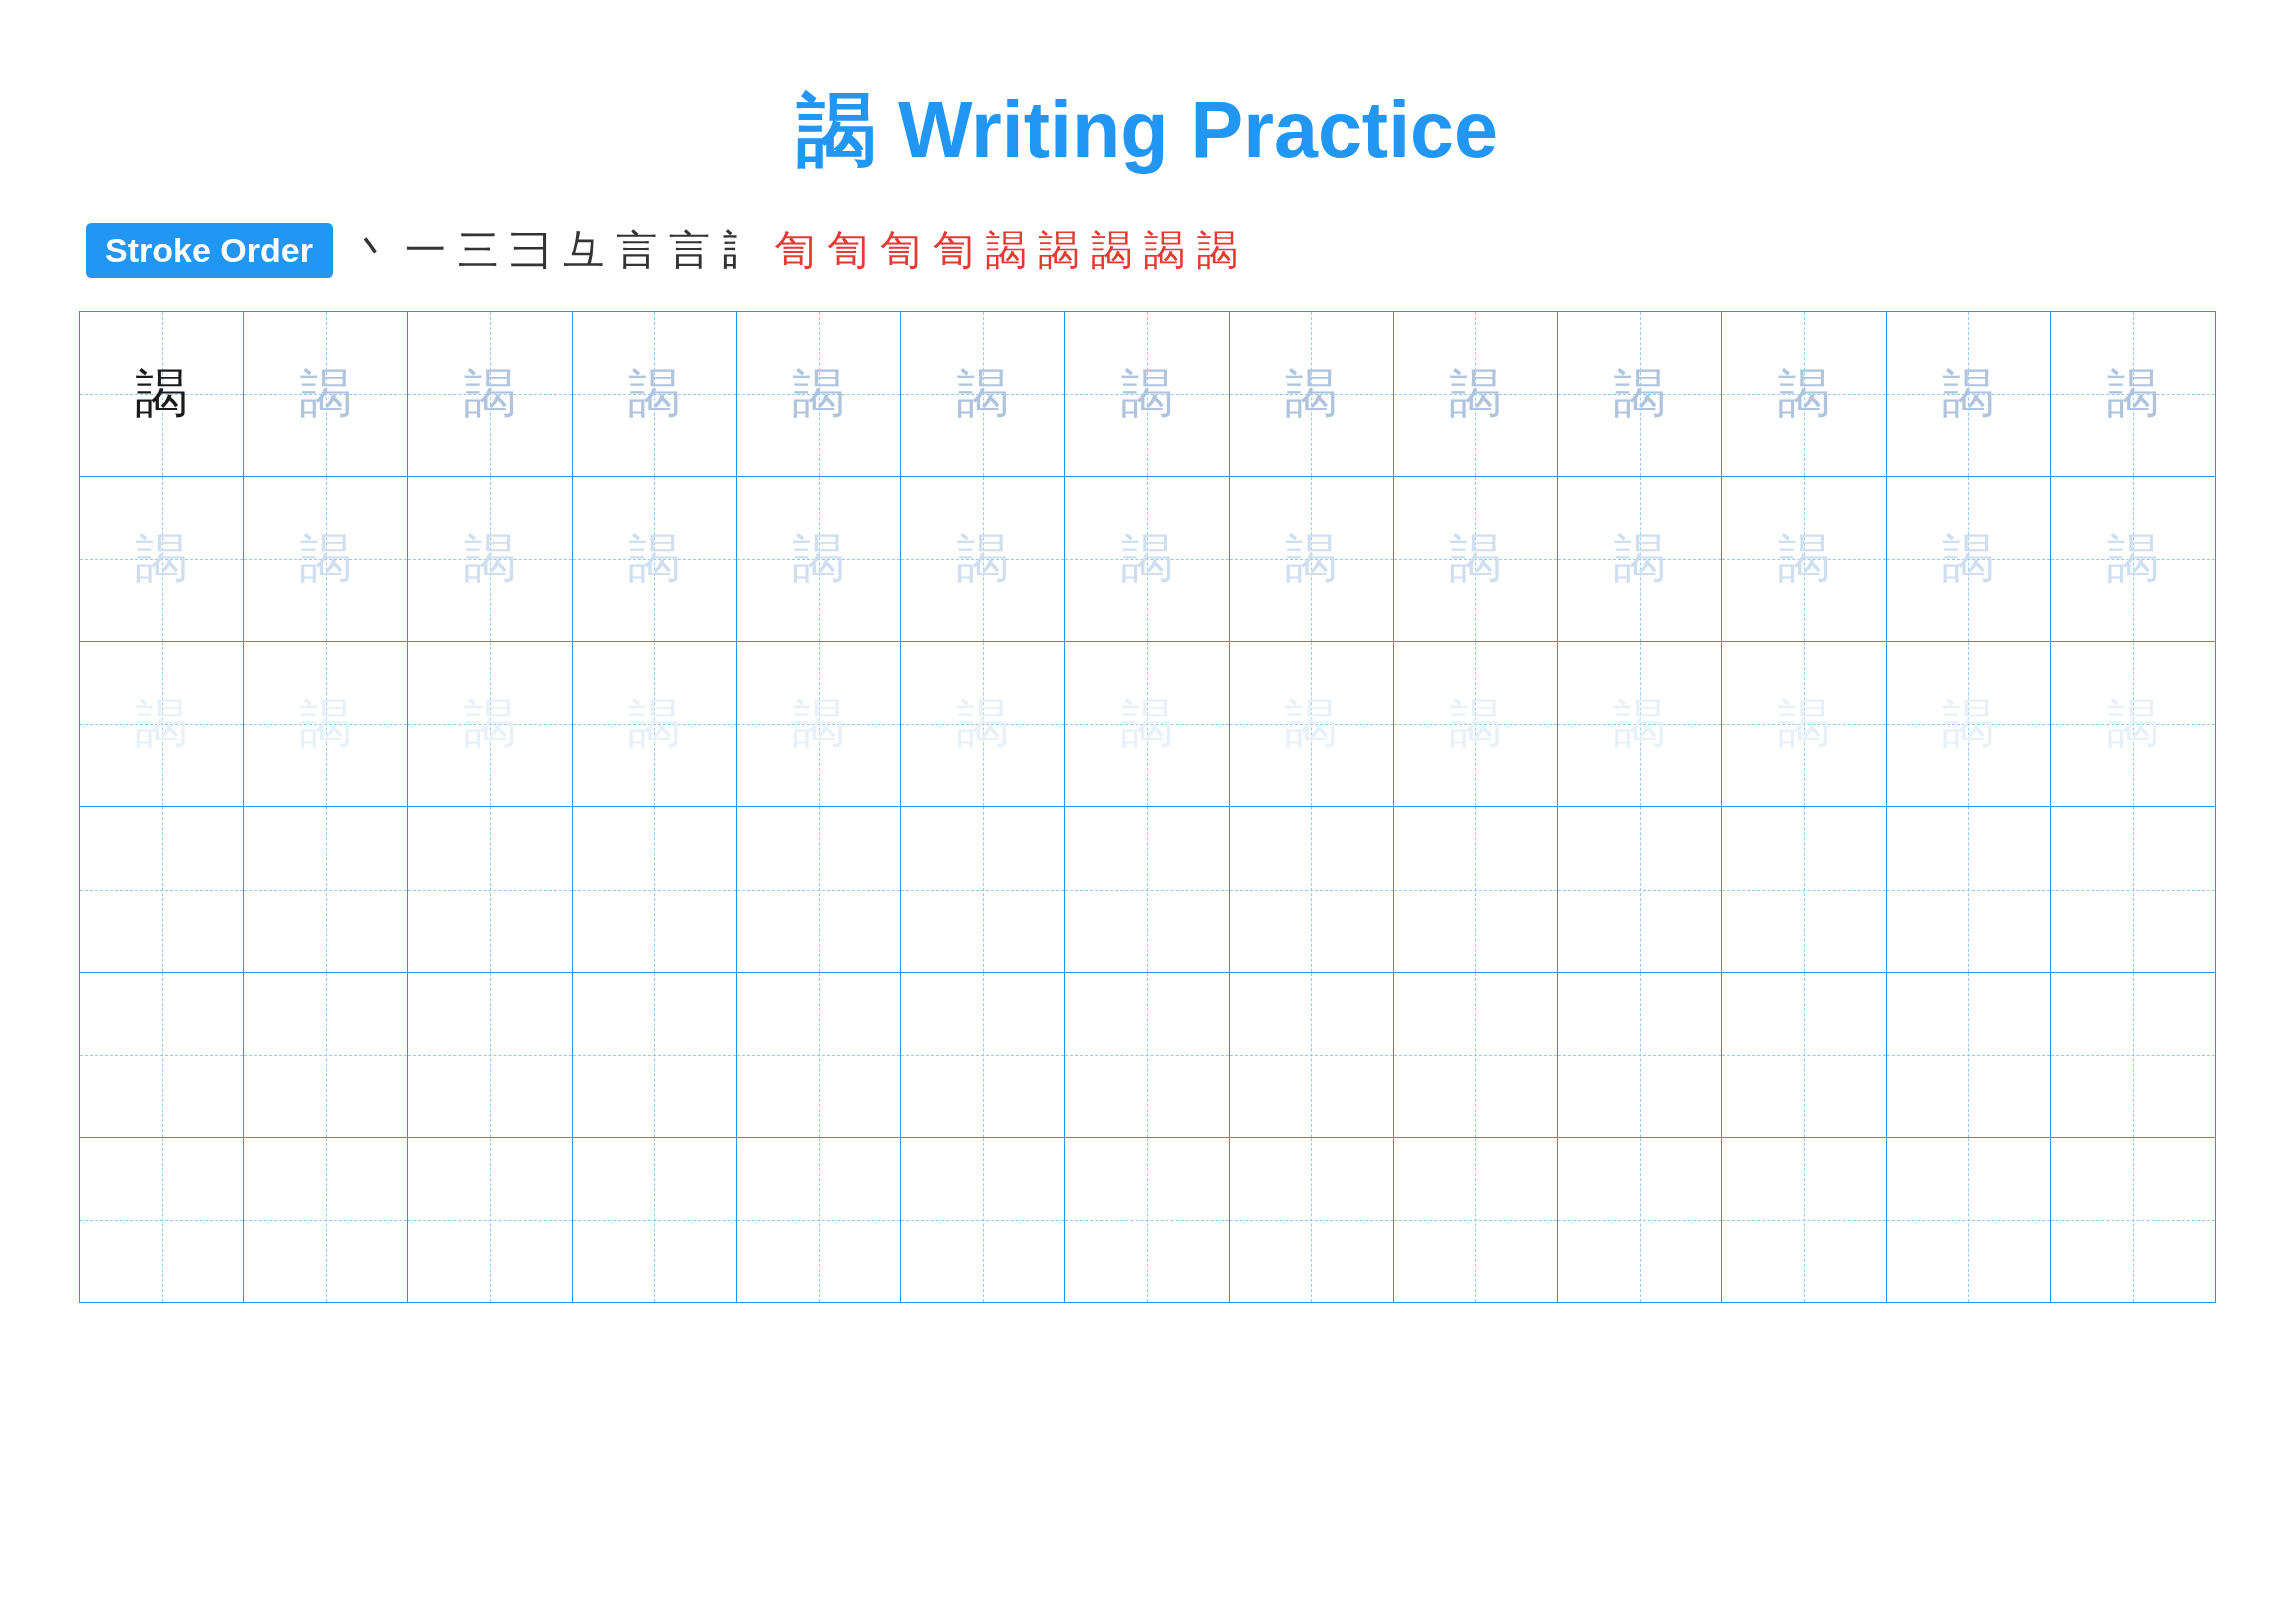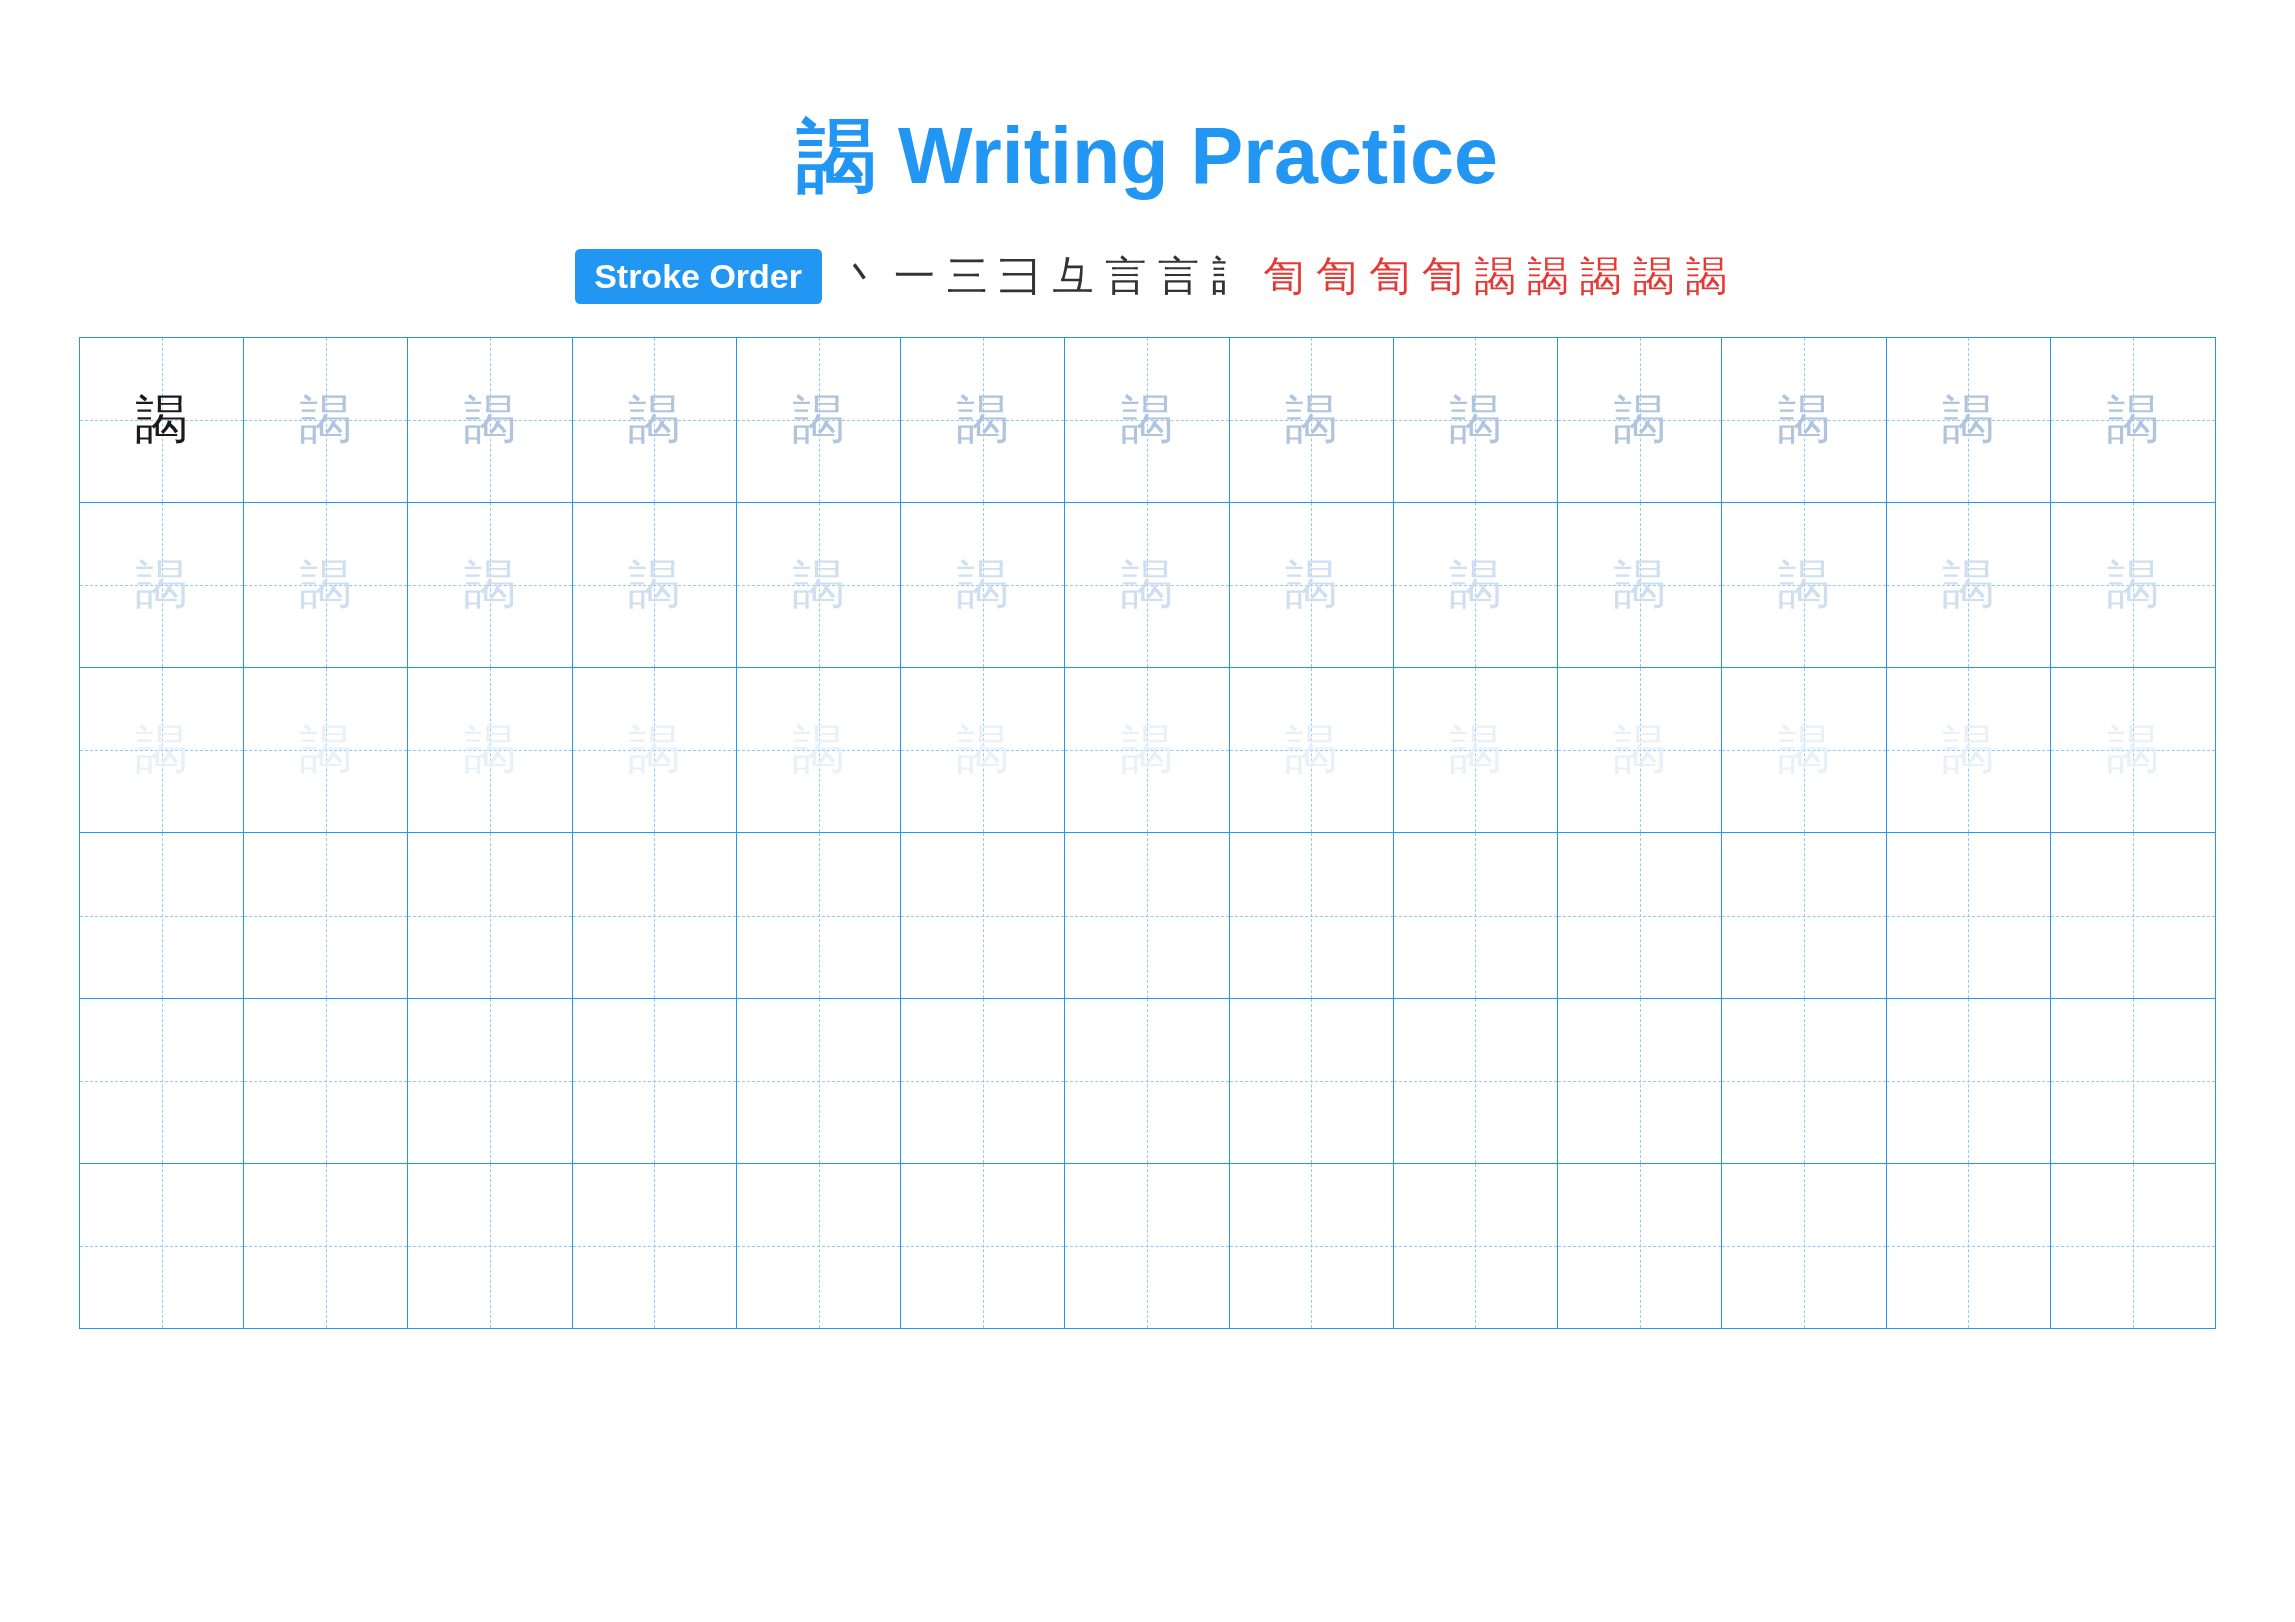--- a/index.html
+++ b/index.html
@@ -11,21 +11,20 @@
       position: relative;
       overflow: hidden;
     }
 
     .page {
       width: 2295px;
       height: 1261px;
       background: #ffffff;
       position: relative;
       padding: 52px 79px;
-      margin-top: 26px;
     }
 
     
     .title-section {
       text-align: center;
       margin-bottom: 39px;
       margin-top: 26px;
     }
     .title-text {
       font-size: 79px;
@@ -34,21 +33,20 @@
       font-family: Arial, sans-serif;
     }
 
     
     .stroke-order-row {
       display: flex;
       align-items: center;
       margin-bottom: 33px;
       gap: 19.6px;
       padding-left: 6.5px;
-      justify-content: center;
     }
     .stroke-order-badge {
       background: #2196F3;
       color: #ffffff;
       font-size: 34px;
       font-family: Arial, sans-serif;
       font-weight: bold;
       padding: 7.9px 19.6px;
       border-radius: 5.2px;
       white-space: nowrap;

